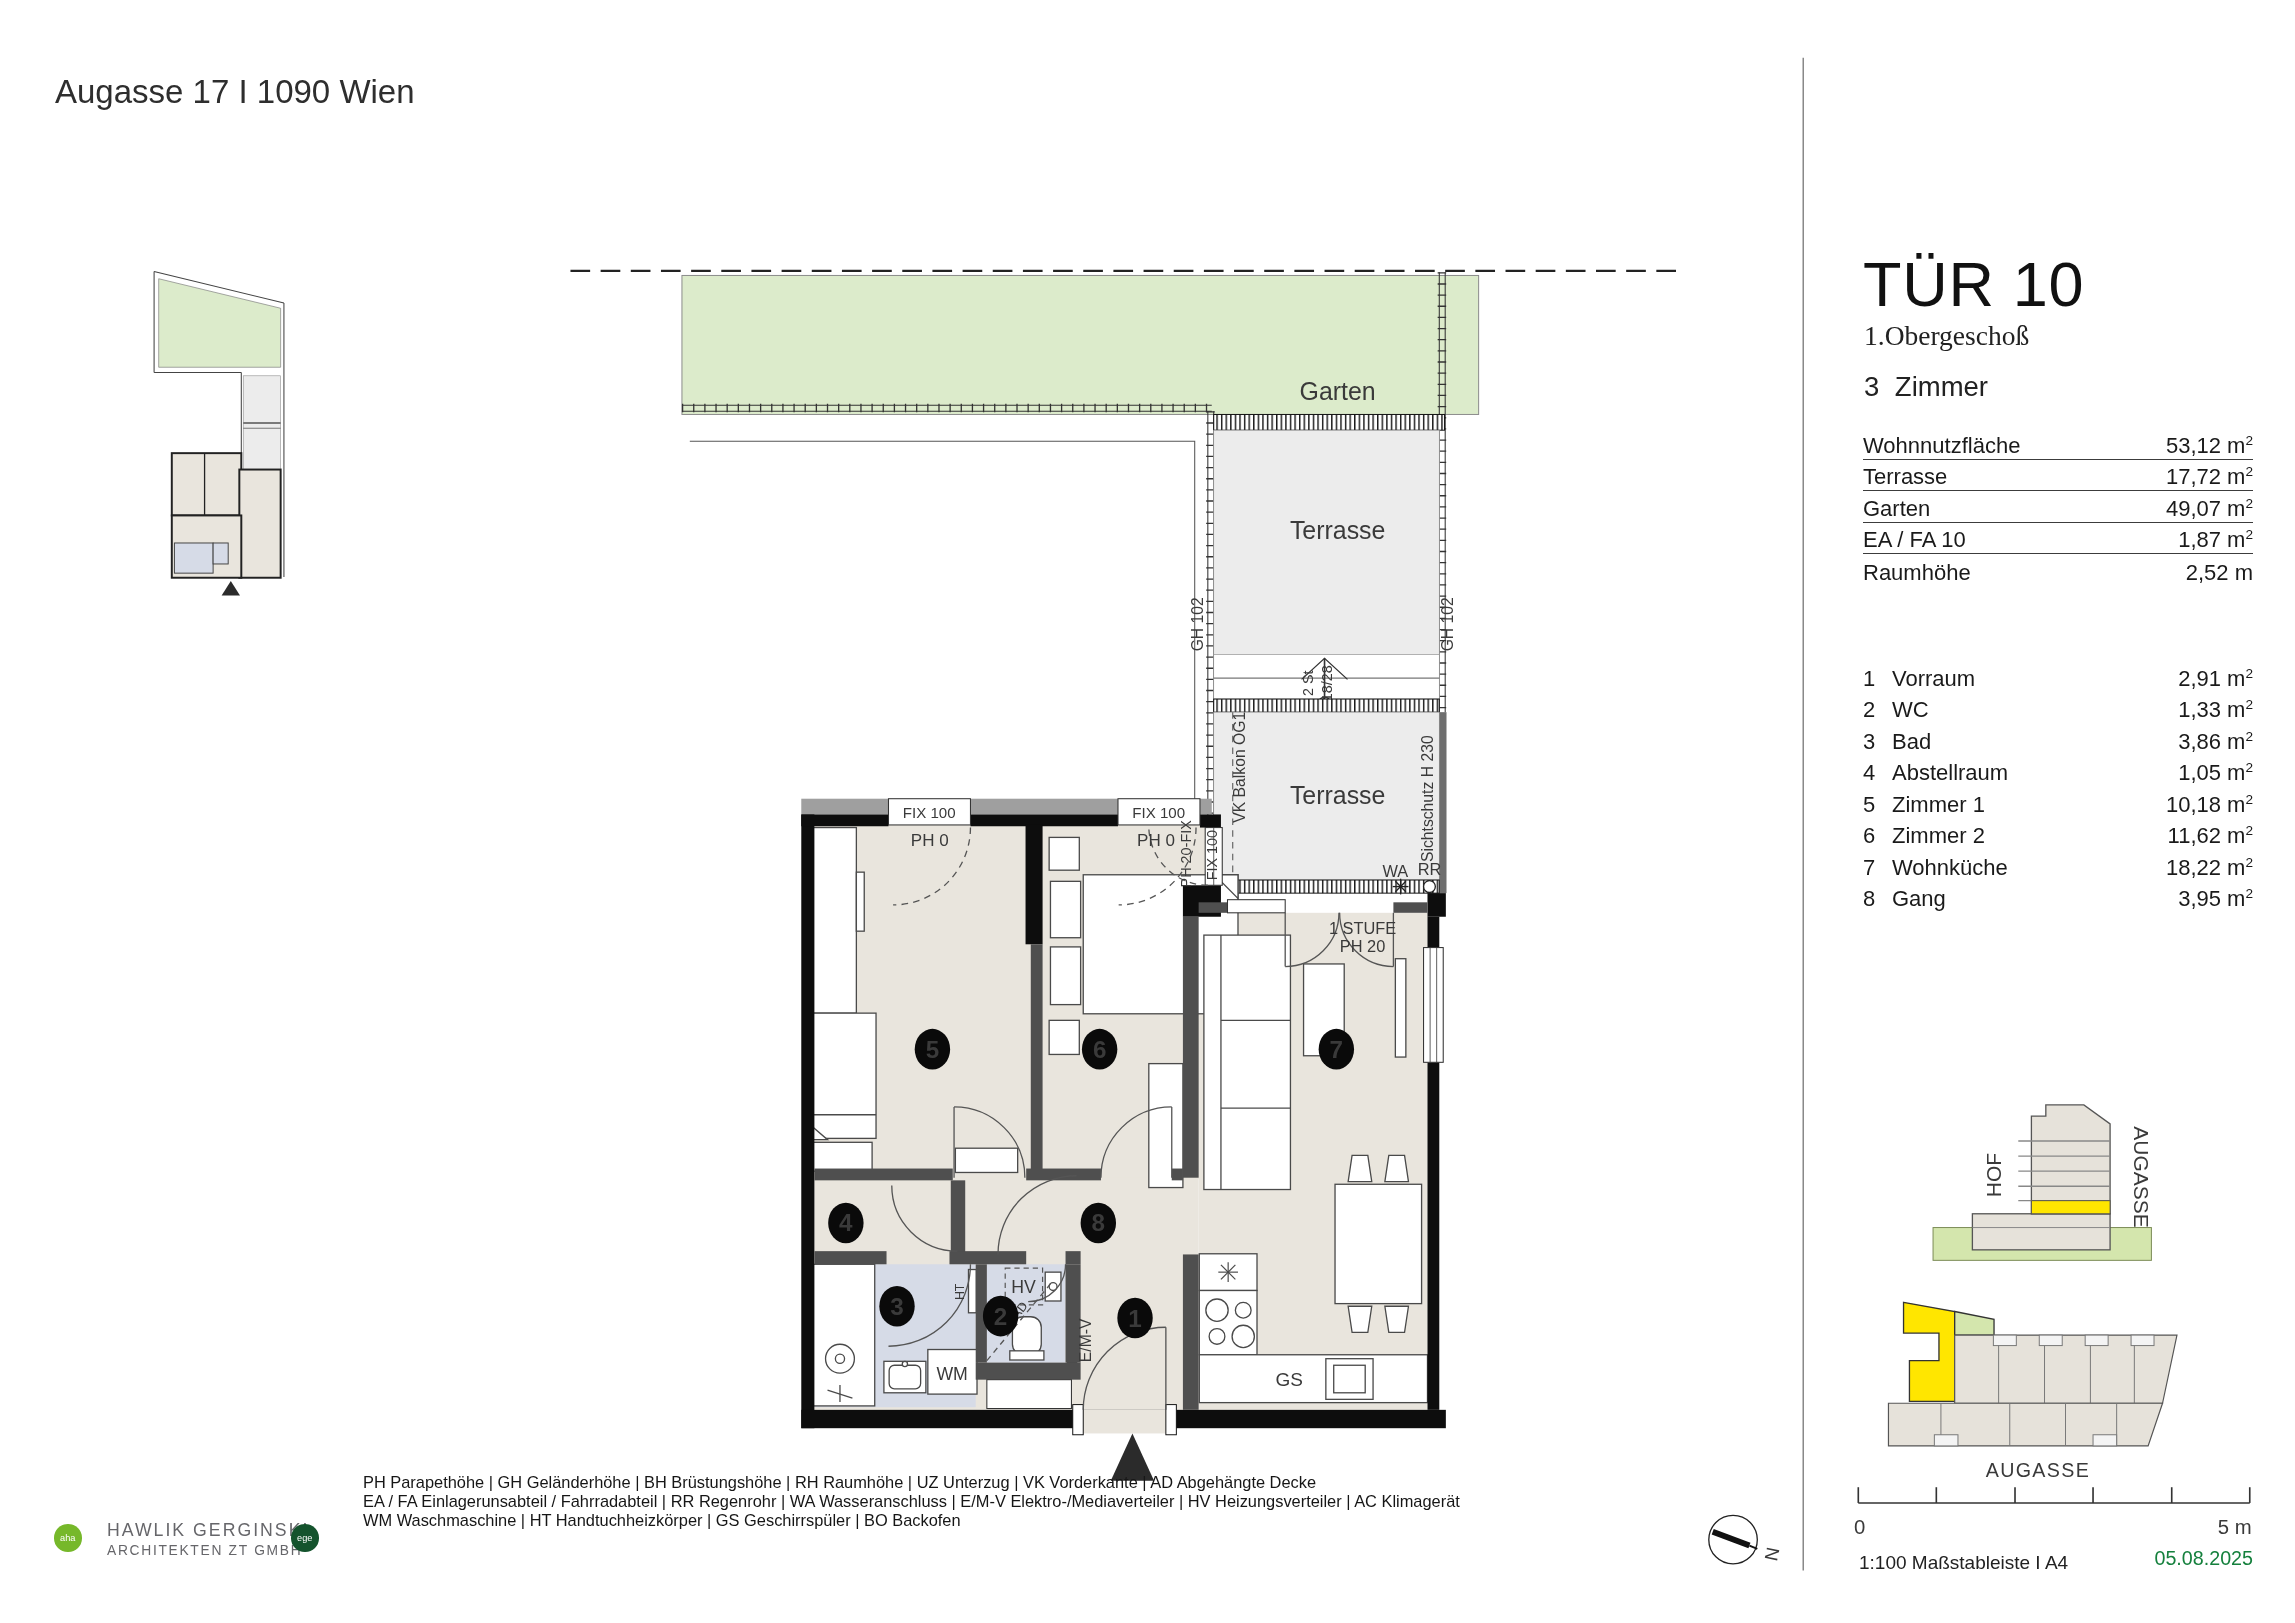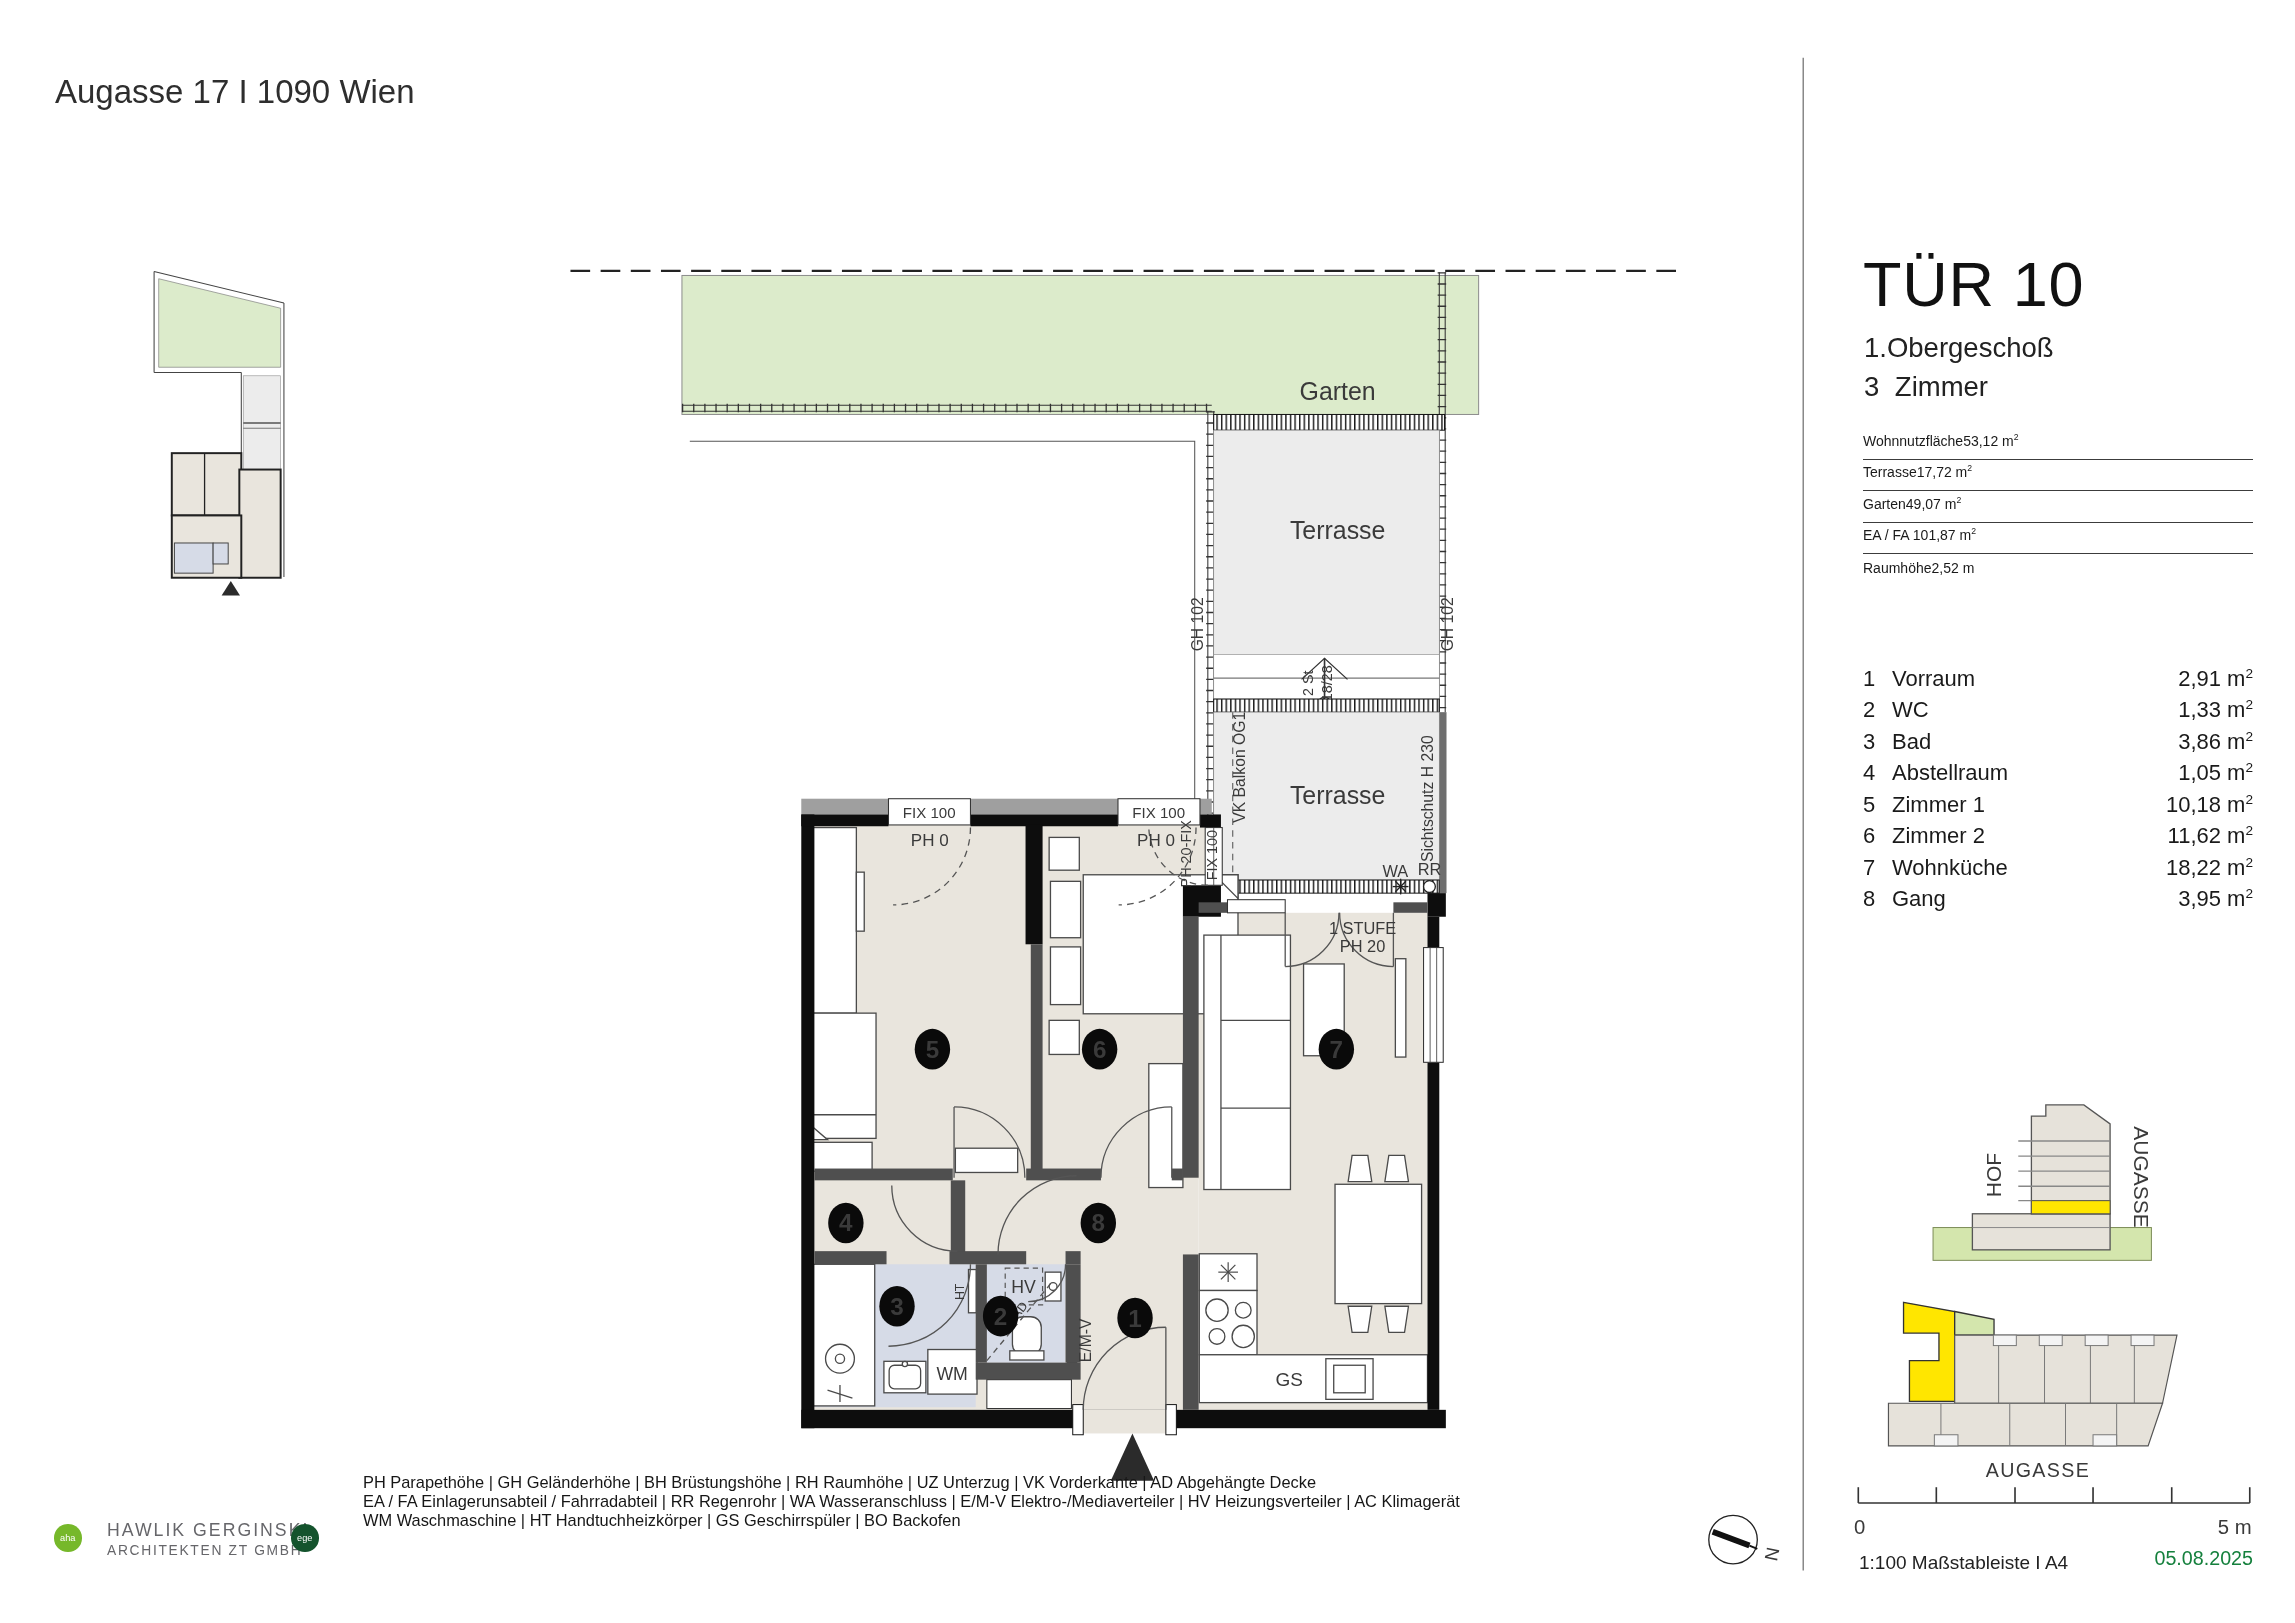--- a/index.html
+++ b/index.html
@@ -3,24 +3,24 @@
 <meta charset="utf-8">
 <style>
   html,body{margin:0;padding:0;background:#fff;}
   body{width:2295px;height:1623px;font-family:"Liberation Sans",sans-serif;color:#1a1a1a;overflow:hidden;}
   .sheet{position:relative;width:2295px;height:1623px;background:#fff;}
   .abs{position:absolute;}
   
   .title{left:55px;top:73px;font-size:33px;color:#2e2e2e;}
   
   .tuer{left:1863px;top:248px;font-size:63px;color:#111;letter-spacing:0.7px;}
-  .oberg{left:1864px;top:332px;font-size:27.5px;color:#222;}
+  .oberg{left:1864px;top:320px;font-size:27.5px;color:#222;font-family:Liberation Serif, serif;}
   .zimmer{left:1864px;top:371px;font-size:27.5px;color:#222;word-spacing:7.9px;}
   .metrics{left:1863px;top:428px;width:390px;}
-  .metrics .row{display:flex;justify-content:flex-start;align-items:flex-end;height:31.5px;font-size:14px;padding-bottom:10px;box-sizing:border-box;}
+  .metrics .row{display:flex;justify-content:space-between;align-items:flex-end;height:31.5px;font-size:22px;padding-bottom:0;box-sizing:border-box;}
   .metrics .row.b{border-bottom:1.3px solid #3c3c3c;}
   .roomlist{left:1863px;top:660px;width:390px;}
   .roomlist .row{display:flex;height:31.5px;font-size:22px;align-items:flex-end;}
   .roomlist .num{width:29px;}
   .roomlist .nm{flex:1;}
   .sup{font-size:0.62em;vertical-align:super;line-height:0;}
   
   .legend{left:363px;top:1473px;width:1279px;font-size:16.4px;line-height:19px;color:#161616;}
   
   .scalecap{left:1859px;top:1552px;font-size:19px;color:#222;}

